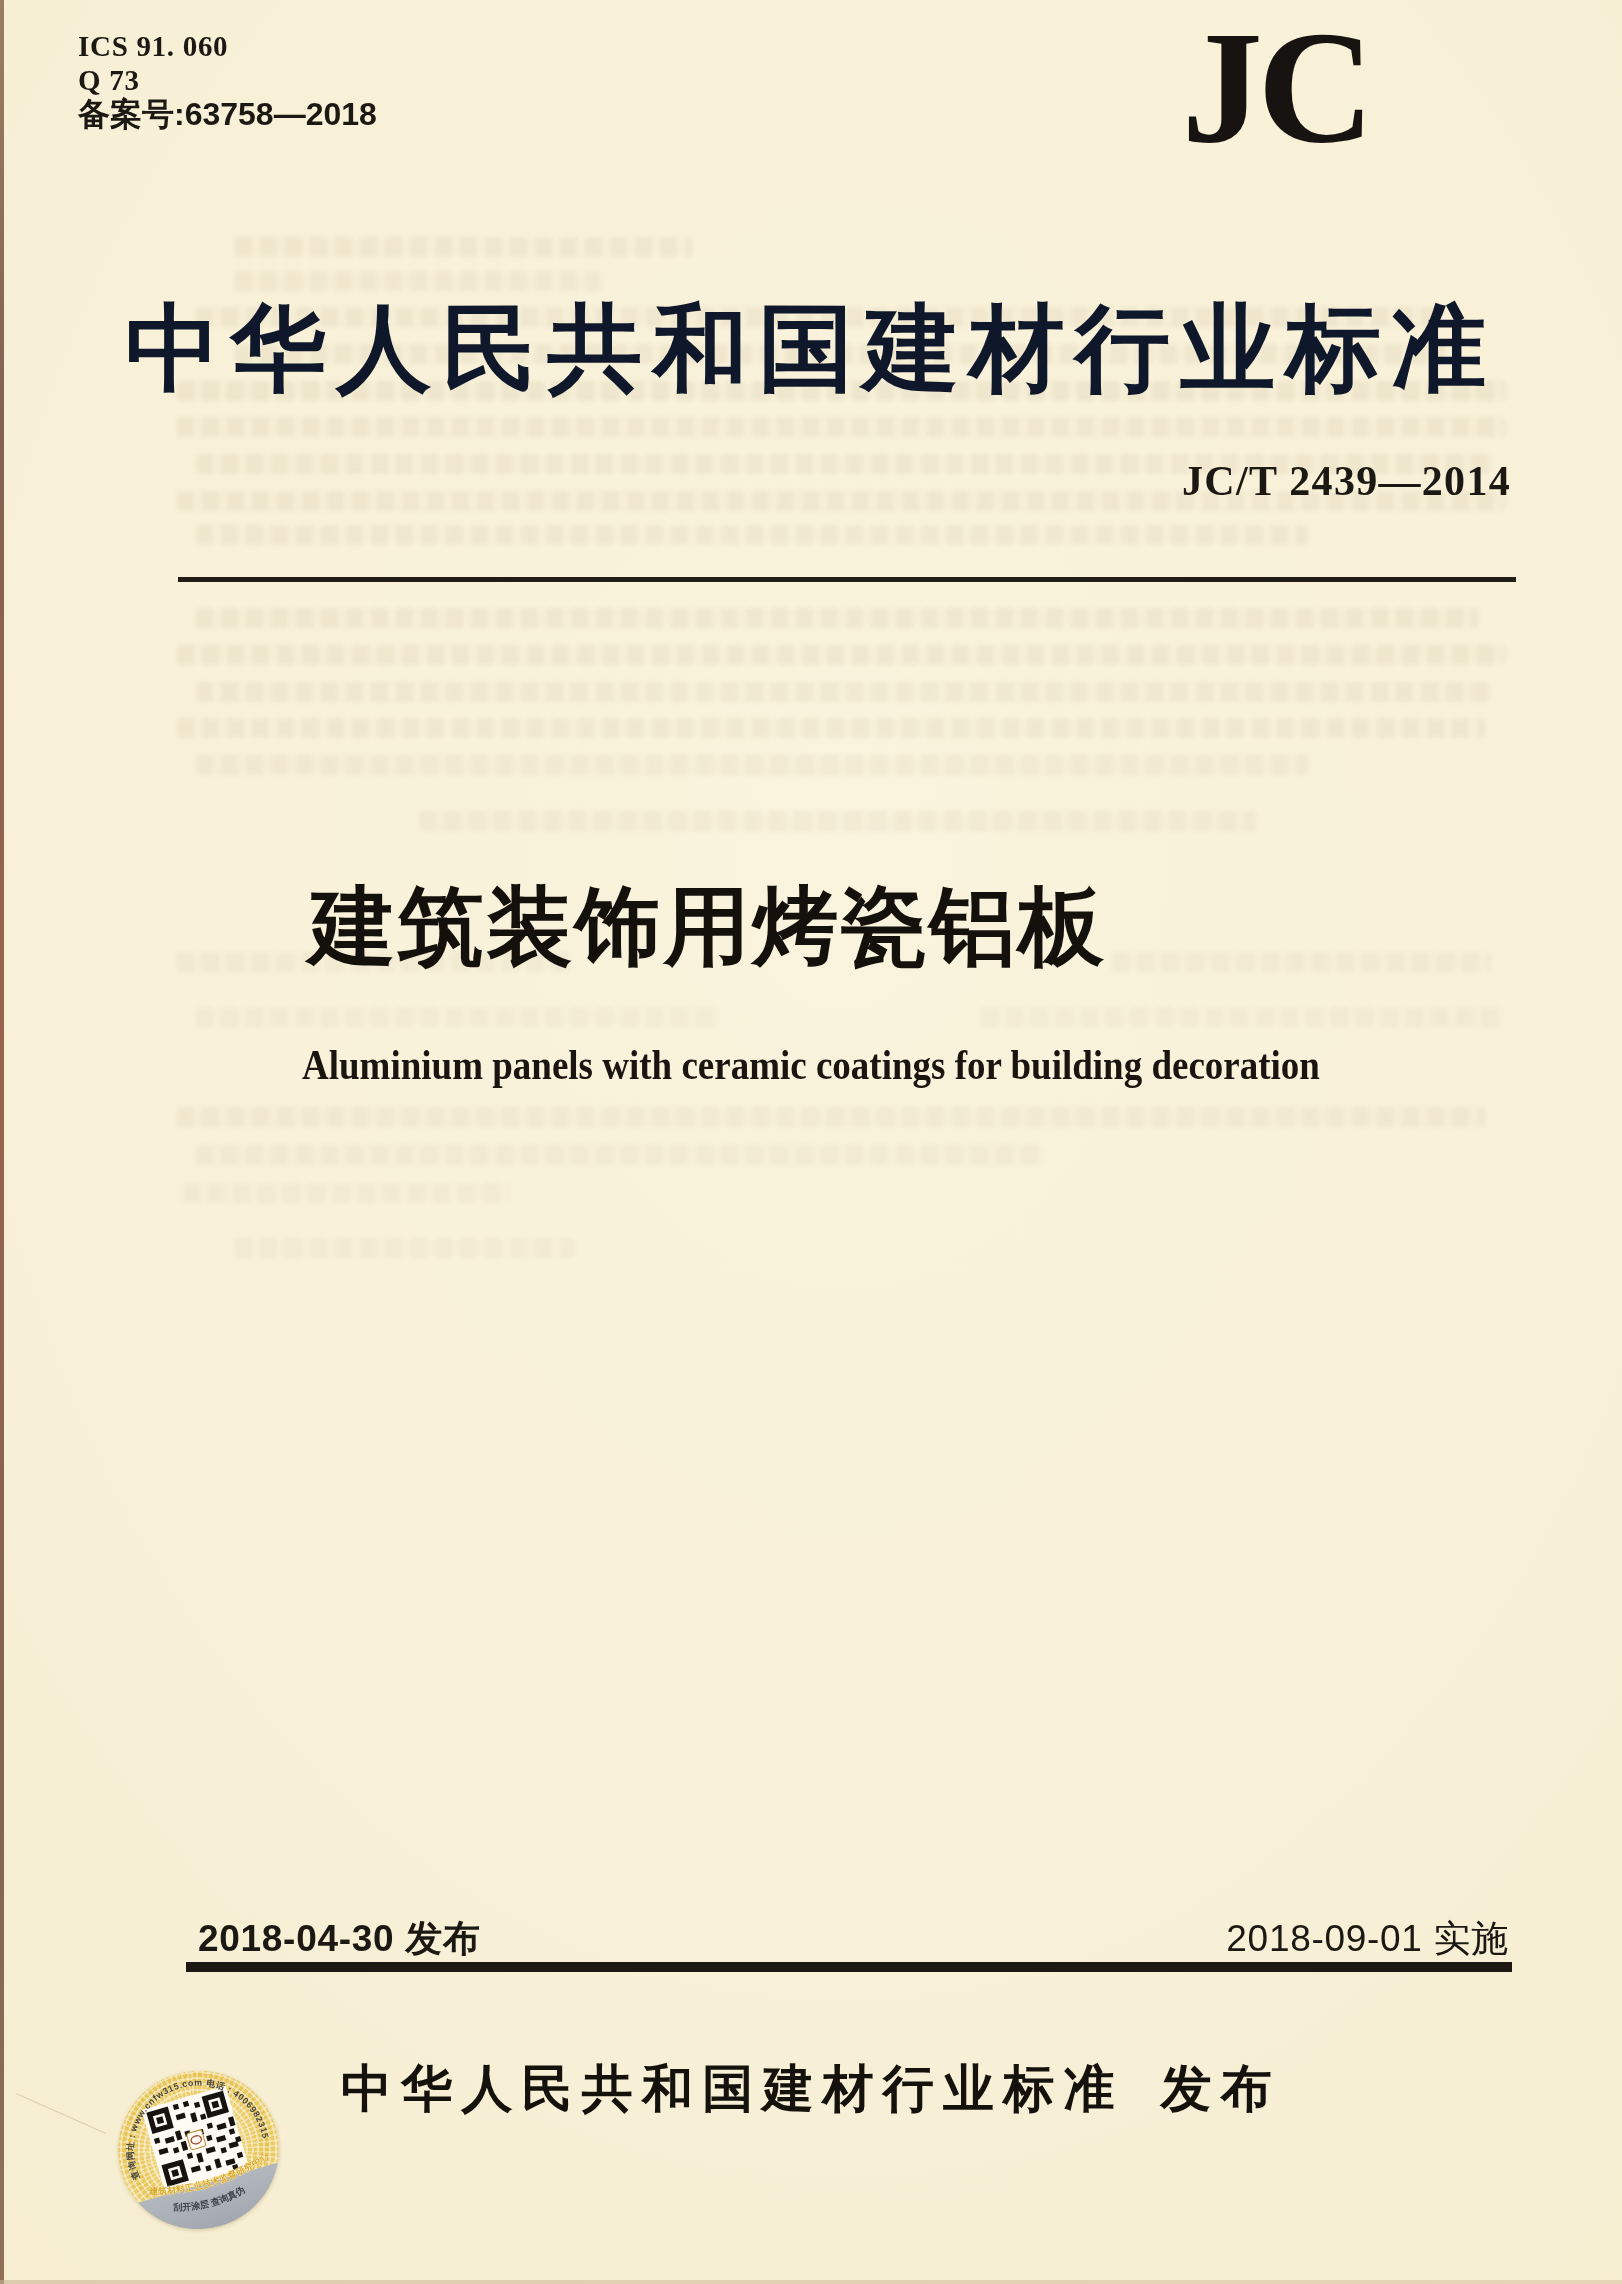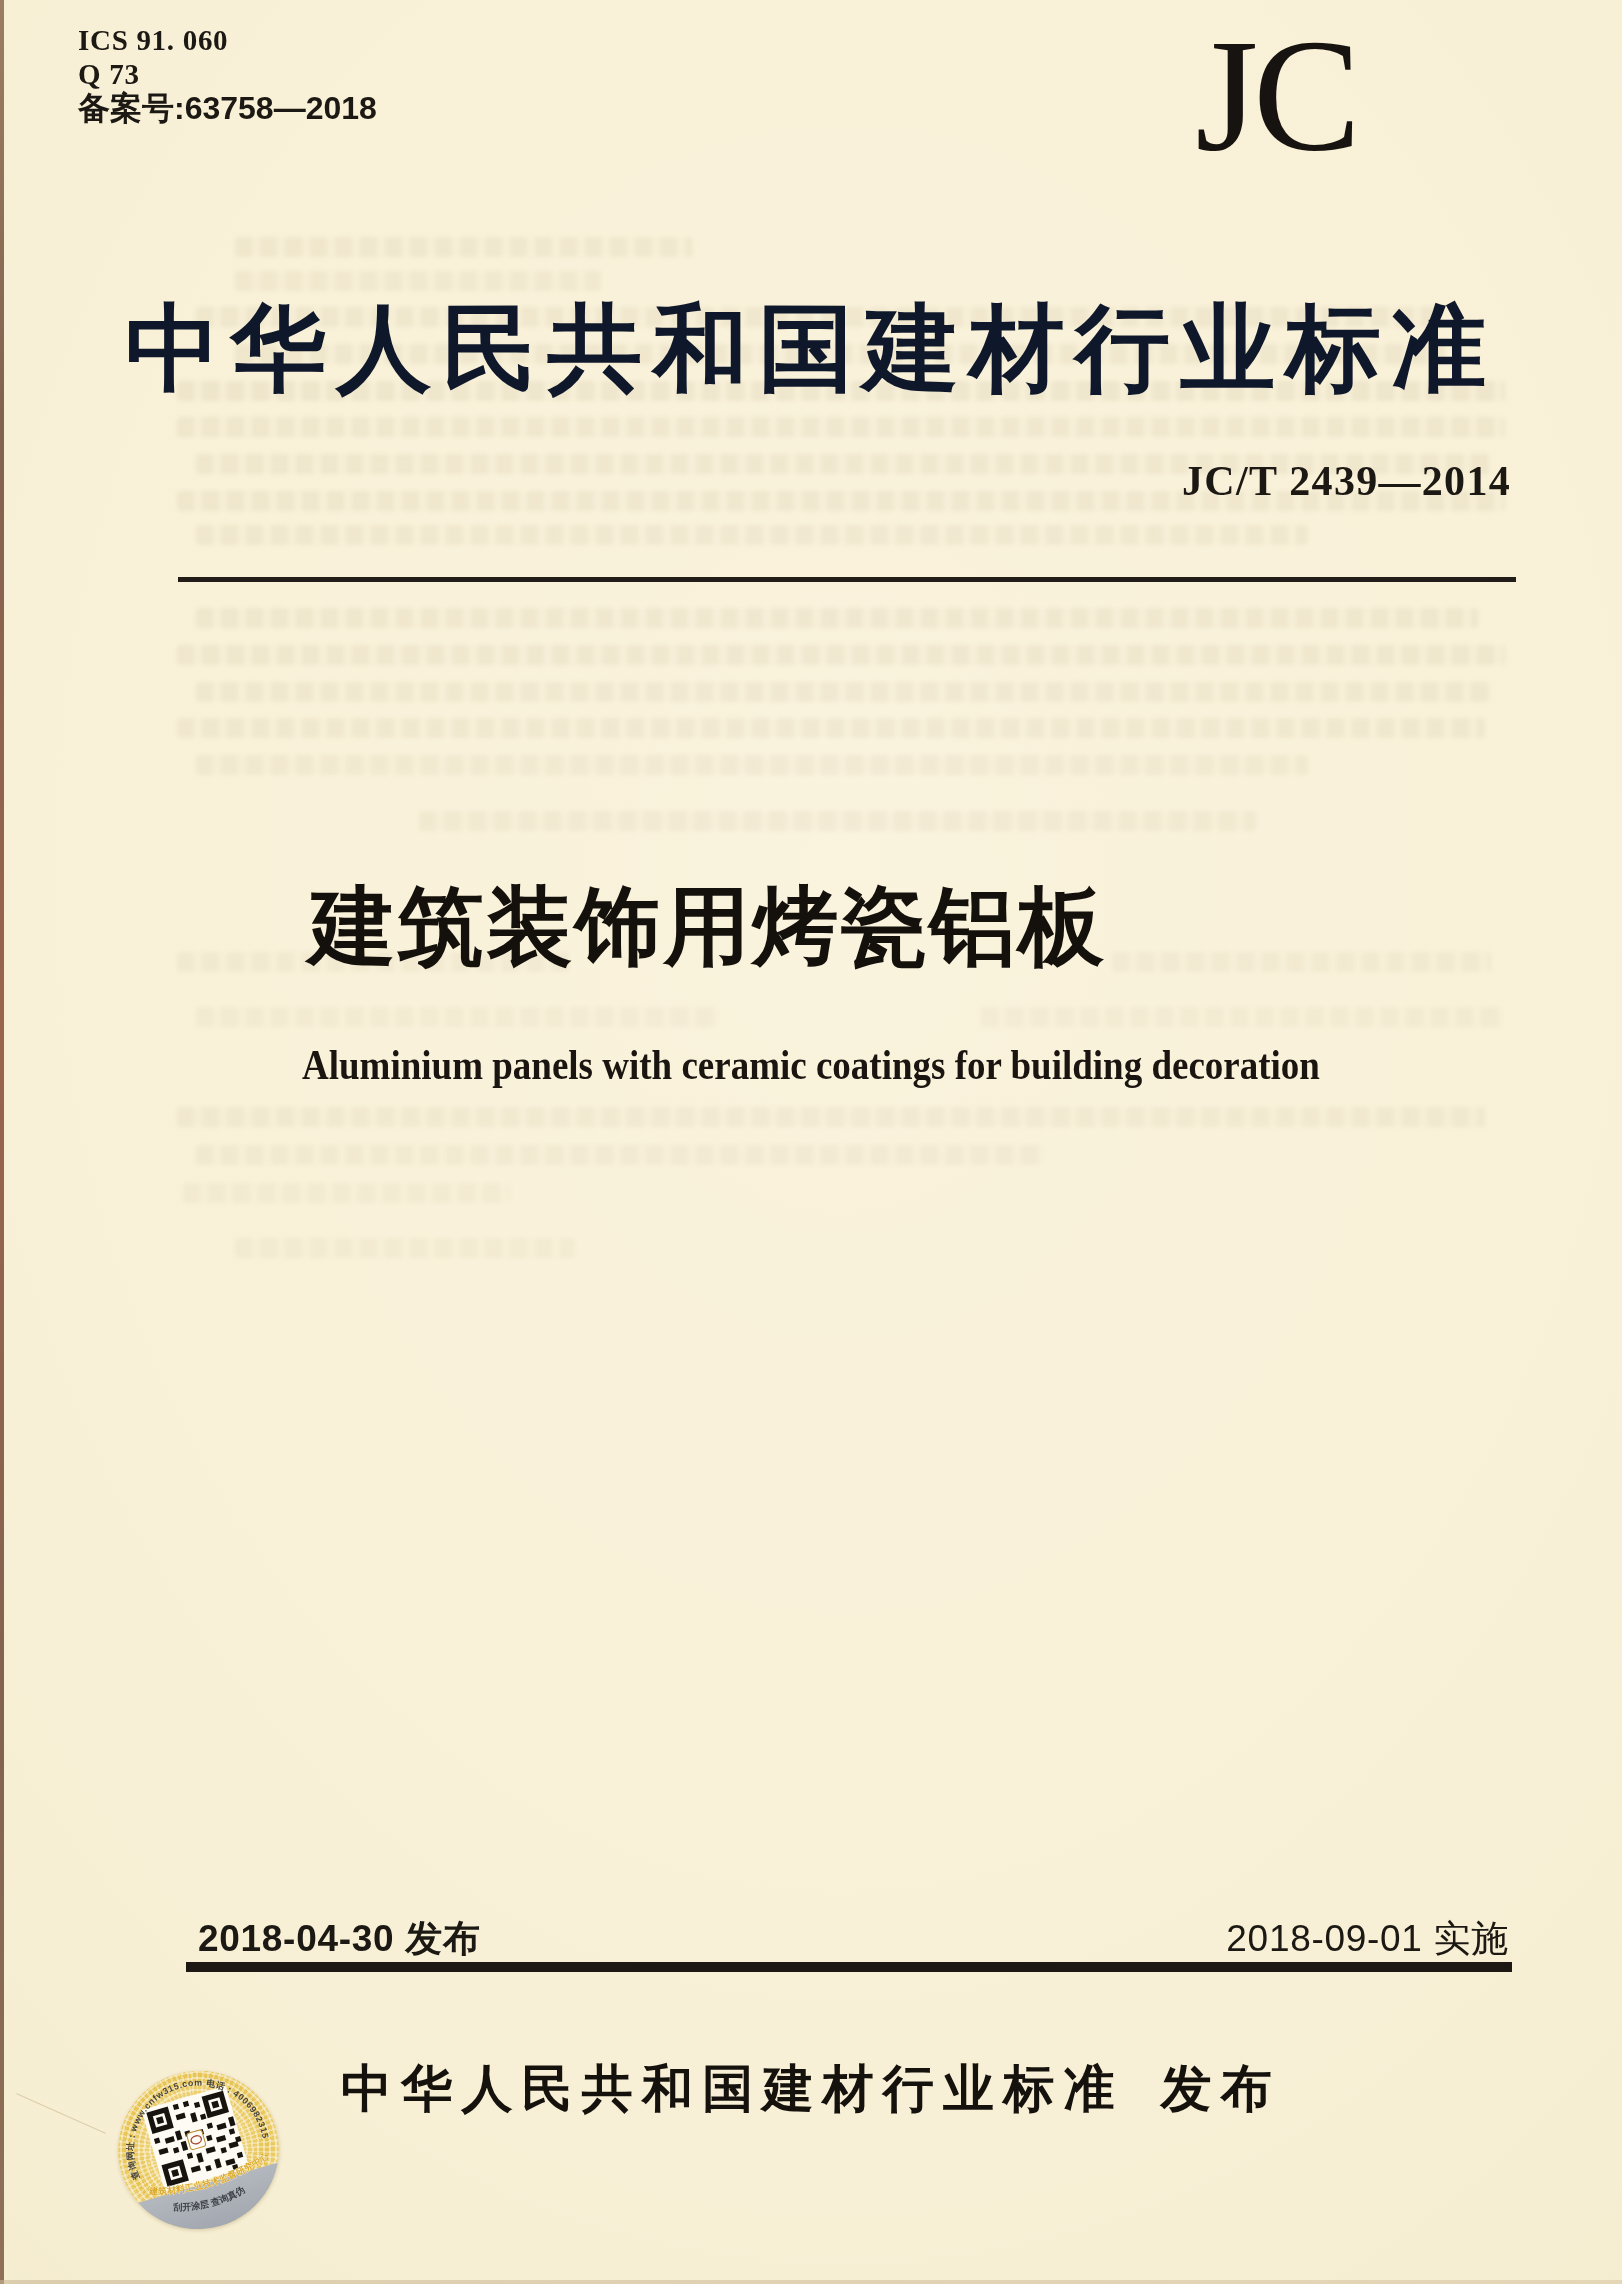--- a/index.html
+++ b/index.html
@@ -26,29 +26,29 @@
     transform:rotate(24deg);opacity:.55;border-radius:1.3px;
   }
   .smudge{
     position:absolute;height:19.6px;border-radius:3.9px;
     background:repeating-linear-gradient(90deg,
       rgba(148,130,96,.16) 0 17px, rgba(148,130,96,.04) 17px 25px);
     filter:blur(2px);
   }
   
   .ics-block{
-    left:78px;top:23px;font-family:"Liberation Serif",serif;
+    left:78px;top:29px;font-family:"Liberation Serif",serif;
     font-weight:bold;font-size:29px;line-height:34px;letter-spacing:0.7px;
   }
   .ics-block .record{
     font-family:"Liberation Sans",sans-serif;font-size:32px;letter-spacing:0;
   }
   .jc-logo{
-    left:1158px;top:10px;width:235px;text-align:center;
-    font-family:"Liberation Serif",serif;font-weight:normal;
+    left:1158px;top:2px;width:235px;text-align:center;
+    font-family:"Liberation Serif",serif;font-weight:bold;
     font-size:162px;line-height:1.05;letter-spacing:-5.2px;color:#171310;
   }
   .standard-category{
     left:0;top:286px;width:1622px;text-align:center;
     font-family:"Liberation Serif",serif;font-weight:bold;
     font-size:95px;letter-spacing:10.5px;white-space:nowrap;color:#0f172a;
   }
   .standard-number{
     right:111px;top:457px;
     font-family:"Liberation Serif",serif;font-weight:bold;

